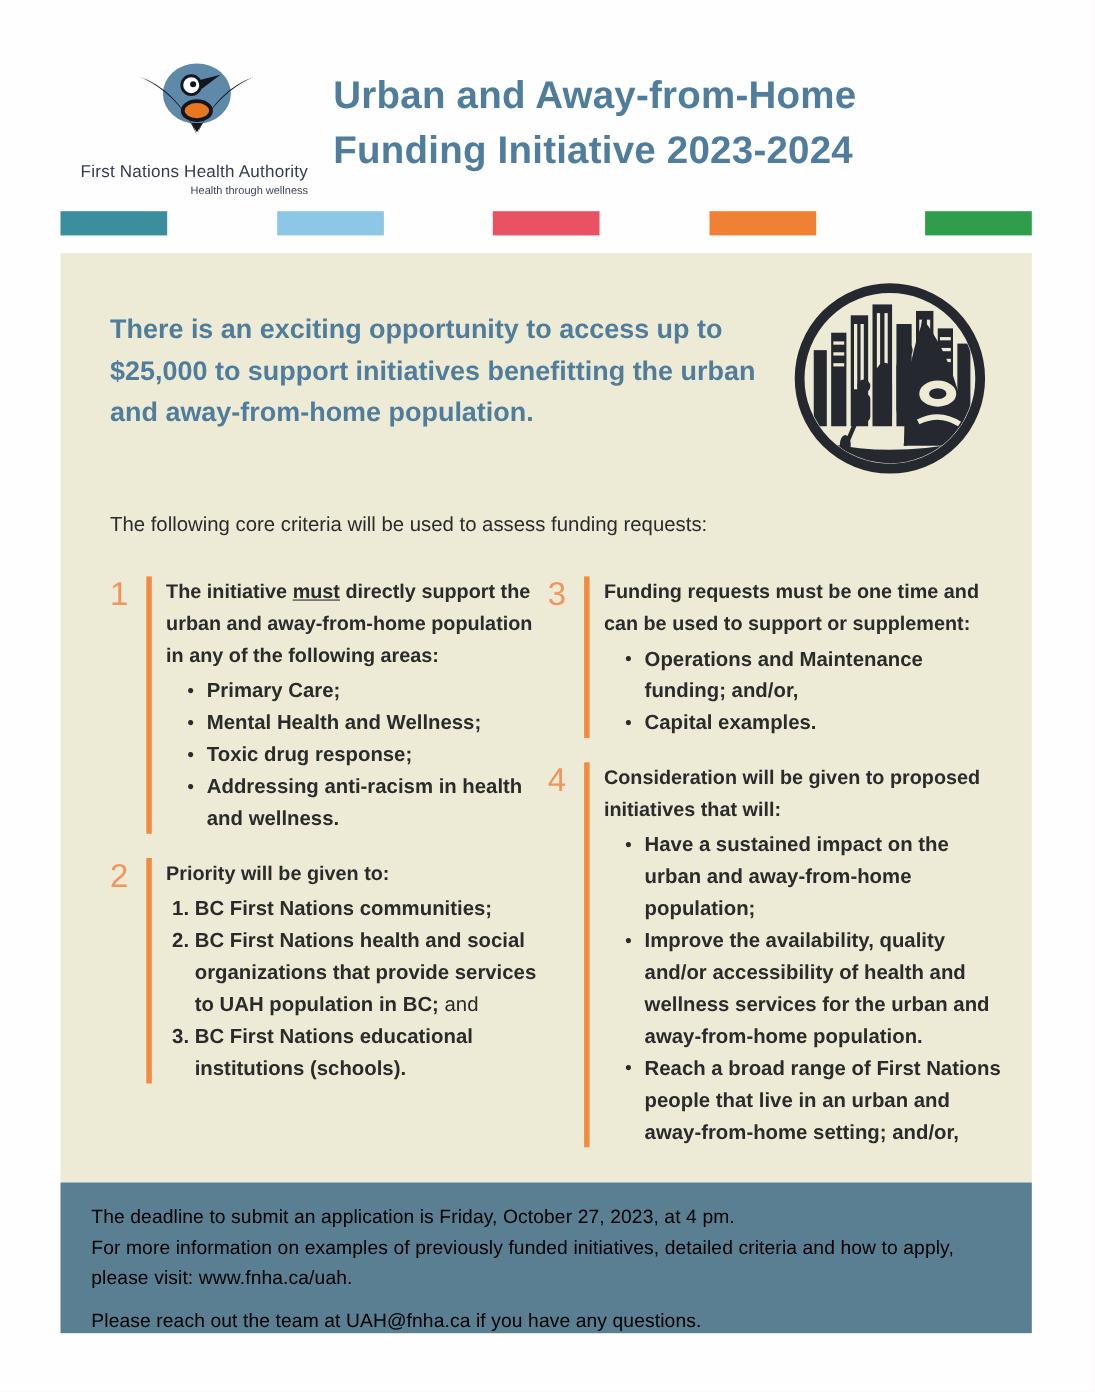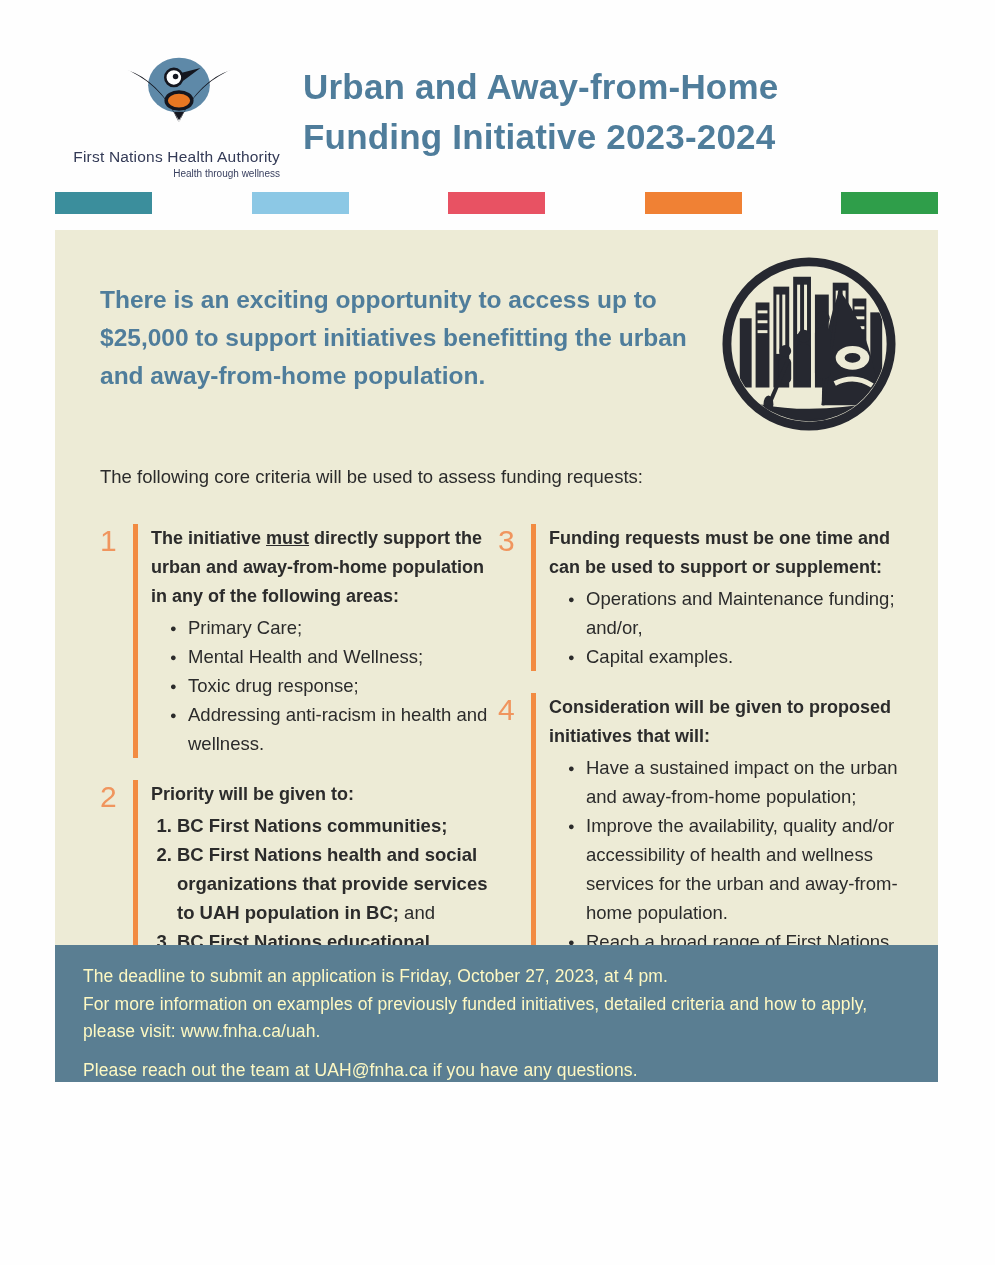--- a/index.html
+++ b/index.html
@@ -23,43 +23,43 @@
   .logo-org{font-size:15.5px;color:#333A56;letter-spacing:.2px;margin-top:20px;white-space:nowrap;}
   .logo-tagline{font-size:10px;color:#3A4160;margin-top:2px;}
   .title-block{margin-left:23px;padding-top:6px;}
   .title-line{font-size:35px;font-weight:700;color:var(--title-blue);line-height:50px;letter-spacing:.2px;}
 
   
   .bars{display:flex;justify-content:space-between;margin:0 57px 0 55px;}
   .bar{width:97px;height:22px;}
 
   
-  .panel{margin:16px 57px 0 55px;background:var(--panel-cream);height:715px;overflow:hidden;}
+  .panel{margin:16px 57px 0 55px;background:var(--panel-cream);height:845px;overflow:hidden;}
   .intro-row{display:flex;padding:25px 40px 0 45px;}
   .intro-text{width:592px;margin-top:26px;font-size:24.5px;font-weight:700;color:var(--title-blue);line-height:38px;}
   .emblem{margin-left:auto;width:178px;height:178px;flex:none;}
   .criteria-intro{margin:30px 45px 0 45px;font-size:18.5px;color:var(--text-dark);line-height:27px;}
   .criteria-grid{display:grid;grid-template-columns:398px 1fr;padding:18px 28px 0 45px;}
 
   .criterion{display:flex;margin-top:16px;margin-bottom:10px;}
   .crit-num{width:33px;flex:none;font-size:30px;color:var(--number-orange);line-height:32px;padding-top:1px;}
   .crit-body{border-left:5px solid var(--accent-orange);padding-left:13px;flex:1;}
   .crit-heading{font-size:18px;font-weight:700;color:var(--text-dark);line-height:29px;}
   .crit-heading .u{text-decoration:underline;}
   .col-right .crit-heading{max-width:360px;}
   ul.bullets{list-style:none;margin-top:2px;padding-left:19px;}
-  ul.bullets li{position:relative;padding-left:18px;font-size:18.5px;color:var(--text-dark);line-height:29px;}
+  ul.bullets li{position:relative;padding-left:18px;font-size:18.5px;color:var(--text-dark);line-height:29px;font-weight:bold;}
   ul.bullets li::before{content:"●";position:absolute;left:0;top:1px;font-size:11px;color:var(--text-dark);}
   ol.priority{margin-top:2px;padding-left:26px;}
   ol.priority li{font-size:18.5px;font-weight:700;color:var(--text-dark);line-height:29px;}
   ol.priority li .regular{font-weight:400;}
   .gap-after{margin-bottom:22px;}
 
   
-  .footer{margin:0 57px 0 55px;background:var(--footer-blue);color:#fef9c3;padding:18px 30px 20px 28px;height:137px;}
+  .footer{margin:0 57px 0 55px;background:var(--footer-blue);color:#000000;padding:18px 30px 20px 28px;height:137px;}
   .footer p{font-size:17.5px;line-height:27.5px;letter-spacing:.1px;}
   .footer .contact{margin-top:11px;}
 </style>
 </head>
 <body>
 
 <div class="page">
 
   <div class="header">
     <div class="logo-block">

